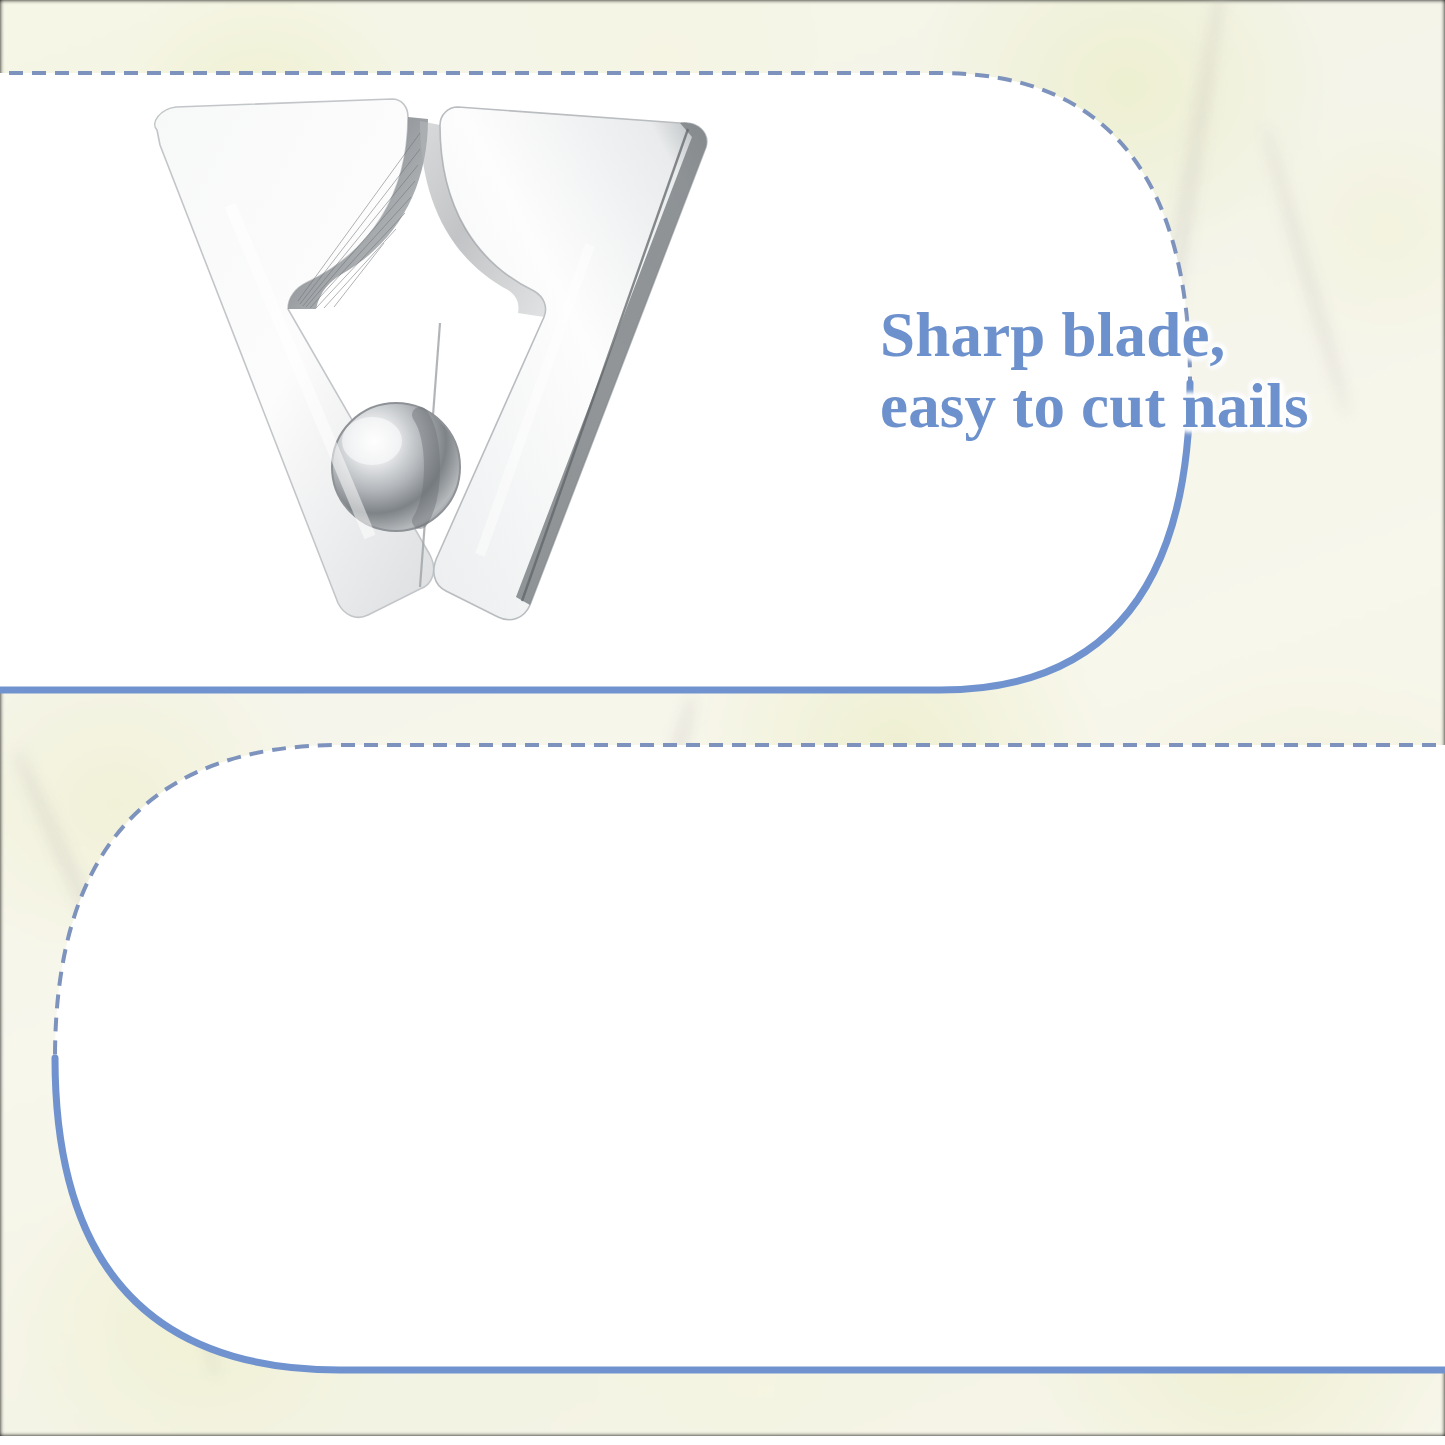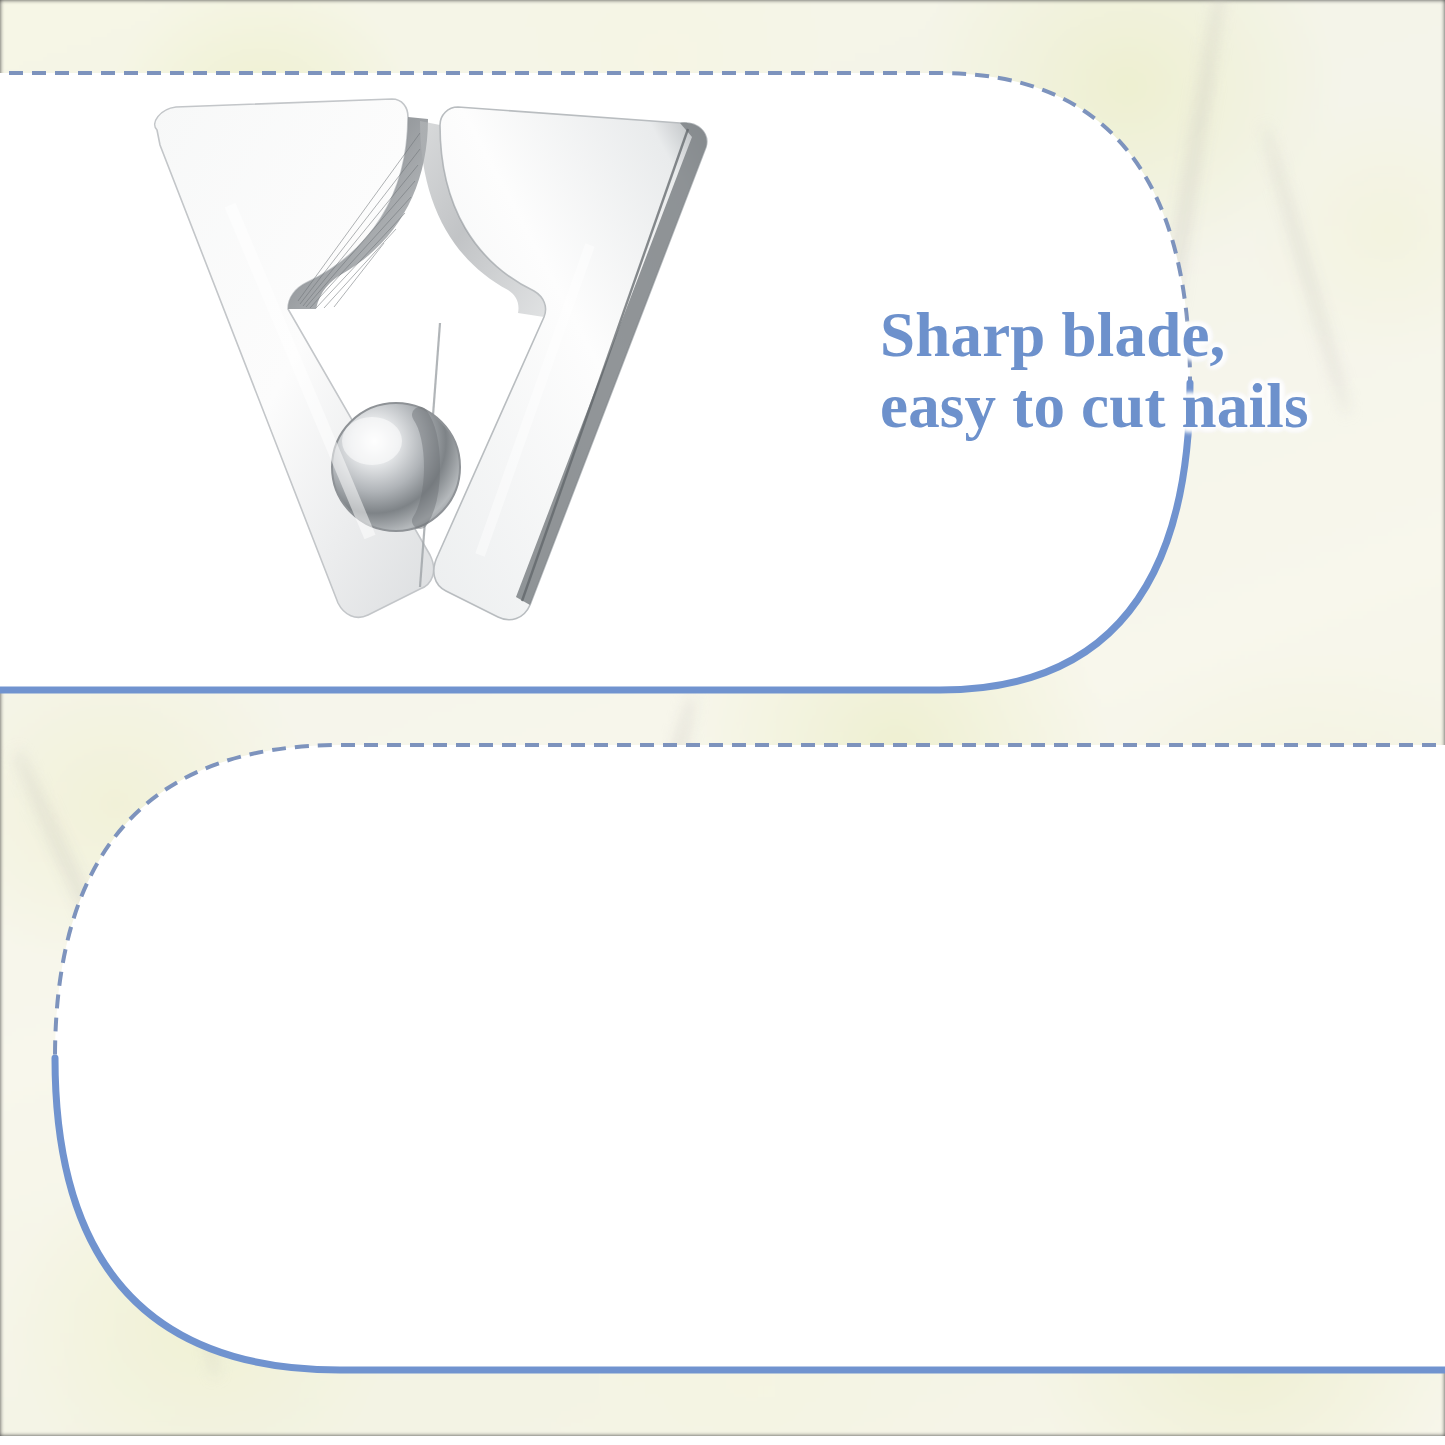--- a/index.html
+++ b/index.html
@@ -6,21 +6,21 @@
     margin: 0;
     padding: 0;
     background: #ffffff;
   }
   #stage {
     position: relative;
     width: 1445px;
     height: 1436px;
     overflow: hidden;
     font-family: "Liberation Serif", "DejaVu Serif", serif;
-    background: #404040;
+    background: #000000;
   }
 
   
   .bg-layer {
     position: absolute;
     inset: 0;
     background:
       radial-gradient(ellipse 230px 200px at 18% 8%, rgba(238,240,206,0.95) 0%, rgba(238,240,206,0) 70%),
       radial-gradient(ellipse 260px 230px at 46% 4%, rgba(246,245,228,0.9) 0%, rgba(246,245,228,0) 70%),
       radial-gradient(ellipse 300px 260px at 78% 6%, rgba(237,239,205,0.85) 0%, rgba(237,239,205,0) 72%),

